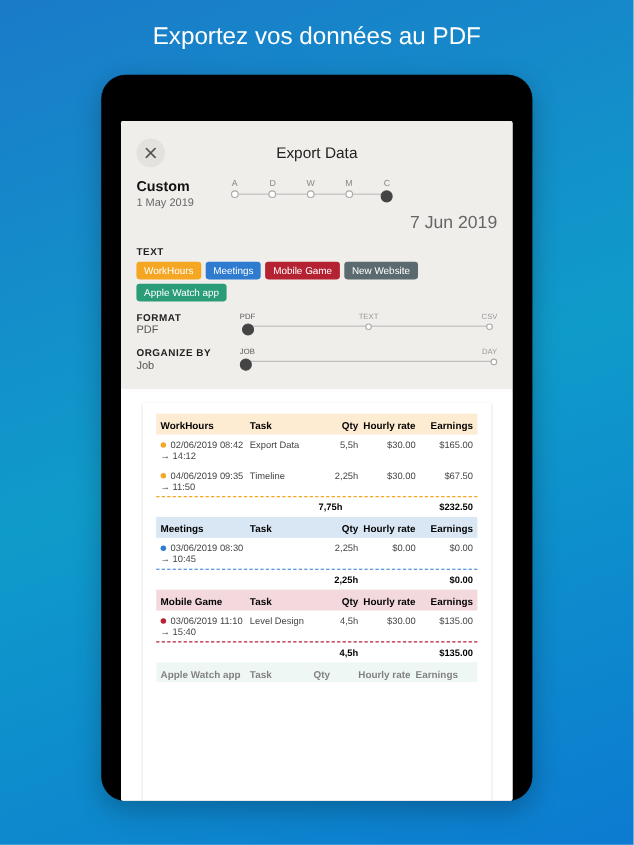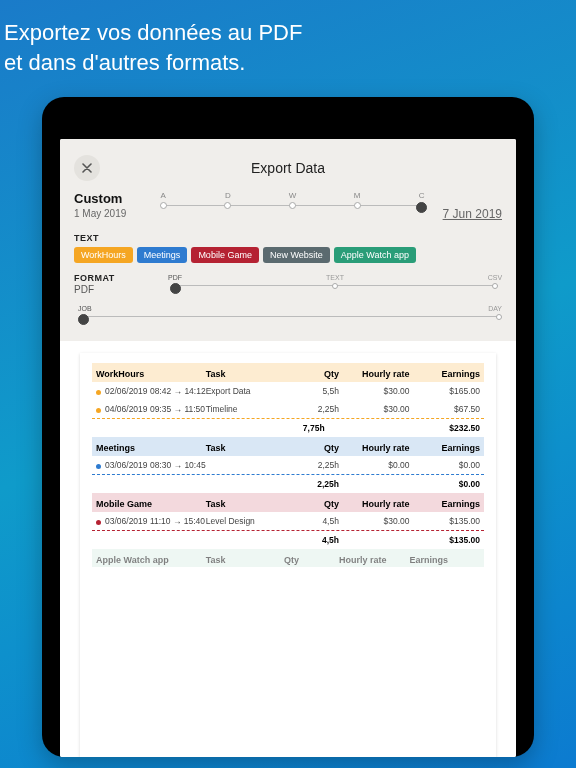--- a/index.html
+++ b/index.html
@@ -2,25 +2,25 @@
 <html><head>
 <meta charset="utf-8">
 <style>
   * { margin:0; padding:0; box-sizing:border-box; font-family:-apple-system,Helvetica,Arial,sans-serif; }
   body {
     width:576px; height:768px;
     background:linear-gradient(160deg,#1a7bc9 0%,#0f9bca 50%,#0c7bd0 100%);
     overflow:hidden;
   }
   .promo {
-    color:#fff; font-size:22px; font-weight:300;
+    color:#fff; text-align:center; font-size:22px; font-weight:300;
     padding:18px 4px 20px; line-height:1.35;
   }
   .device {
-    margin:0 auto; width:492px; height:660px;
+    margin:0 auto; width:392px; height:660px;
     background:#000; border-radius:22px; padding:42px 18px 0;
     box-shadow:0 8px 24px rgba(0,0,0,.25);
     position:relative;
   }
   .screen {
     background:#fff; width:100%; height:618px; border-radius:2px;
     display:flex; flex-direction:column; overflow:hidden;
   }
   .top-pane { background:#f0eeeb; padding:12px 14px 16px; }
   .title-row { display:flex; align-items:center; height:34px; margin-bottom:6px; position:relative;}
@@ -28,21 +28,21 @@
     width:26px; height:26px; border-radius:50%; background:#e4e2de;
     display:flex; align-items:center; justify-content:center; color:#555;
     font-size:14px; cursor:pointer;
   }
   .title { position:absolute; left:0; right:0; text-align:center; font-size:14px; color:#222; }
   .range-row { display:flex; align-items:flex-start; justify-content:space-between; }
   .range-left { font-size:12px; }
   .range-left .r-label { font-weight:700; color:#111; font-size:13px;}
   .range-left .r-date { color:#666; font-size:10px; margin-top:2px;}
   .range-right { text-align:right; }
-  .range-right .r-date { color:#666; font-size:12px; margin-top:4px;text-decoration:underline;}
+  .range-right .r-date { color:#666; font-size:16px; margin-top:20px;}
   .period-scale {
     flex:1; margin:0 14px 0 30px; position:relative; height:30px;
   }
   .scale-line { position:absolute; top:14px; left:4px; right:4px; height:1px; background:#bbb;}
   .scale-marks { position:absolute; top:0; left:0; right:0; display:flex; justify-content:space-between;}
   .scale-mark { display:flex; flex-direction:column; align-items:center; width:14px;}
   .scale-mark span { font-size:8px; color:#888; margin-bottom:2px;}
   .scale-mark .dot { width:7px; height:7px; border-radius:50%; background:#fff; border:1px solid #aaa;}
   .scale-mark.sel .dot { width:11px; height:11px; background:#444; border:1px solid #444;}
   .section-label { font-size:9px; font-weight:700; letter-spacing:.5px; color:#222; margin:12px 0 4px;}
@@ -77,21 +77,20 @@
     font-weight:700; letter-spacing:.5px; color:#222; cursor:pointer;
   }
   .actions button:first-child { border-right:1px solid #ccc;}
   .peek { display:grid; grid-template-columns:1.4fr 1fr .7fr .9fr .9fr; padding:6px 4px 2px; font-weight:700; font-size:9px; opacity:.5;}
 </style>
 </head>
 <body>
 
 <div class="promo">
   <div>Exportez vos données au PDF</div>
-  <div>et dans d'autres formats.</div>
 </div>
 
 <div class="device">
  <div class="screen">
 
   <div class="top-pane">
     <div class="title-row">
       <div class="close-btn">
         <svg width="10" height="10" viewBox="0 0 10 10">
               <path d="M1 1L9 9M9 1L1 9" stroke="#555" stroke-width="1.6" stroke-linecap="round"></path>
@@ -163,20 +162,24 @@
               </div>
               <div class="ctl-mark">
                 <div class="ml">CSV</div>
                 <div class="md"></div>
               </div>
             </div>
       </div>
     </div>
 
     <div class="ctl-row">
+      <div class="ctl-left">
+        <div class="sl">ORGANIZE BY</div>
+        <div class="sv">Job</div>
+      </div>
       <div class="ctl-track">
         <div class="ctl-line"></div>
         <div class="ctl-marks two" id="organize-marks">
               <div class="ctl-mark sel">
                 <div class="ml">JOB</div>
                 <div class="md"></div>
               </div>
               <div class="ctl-mark">
                 <div class="ml">DAY</div>
                 <div class="md"></div>

